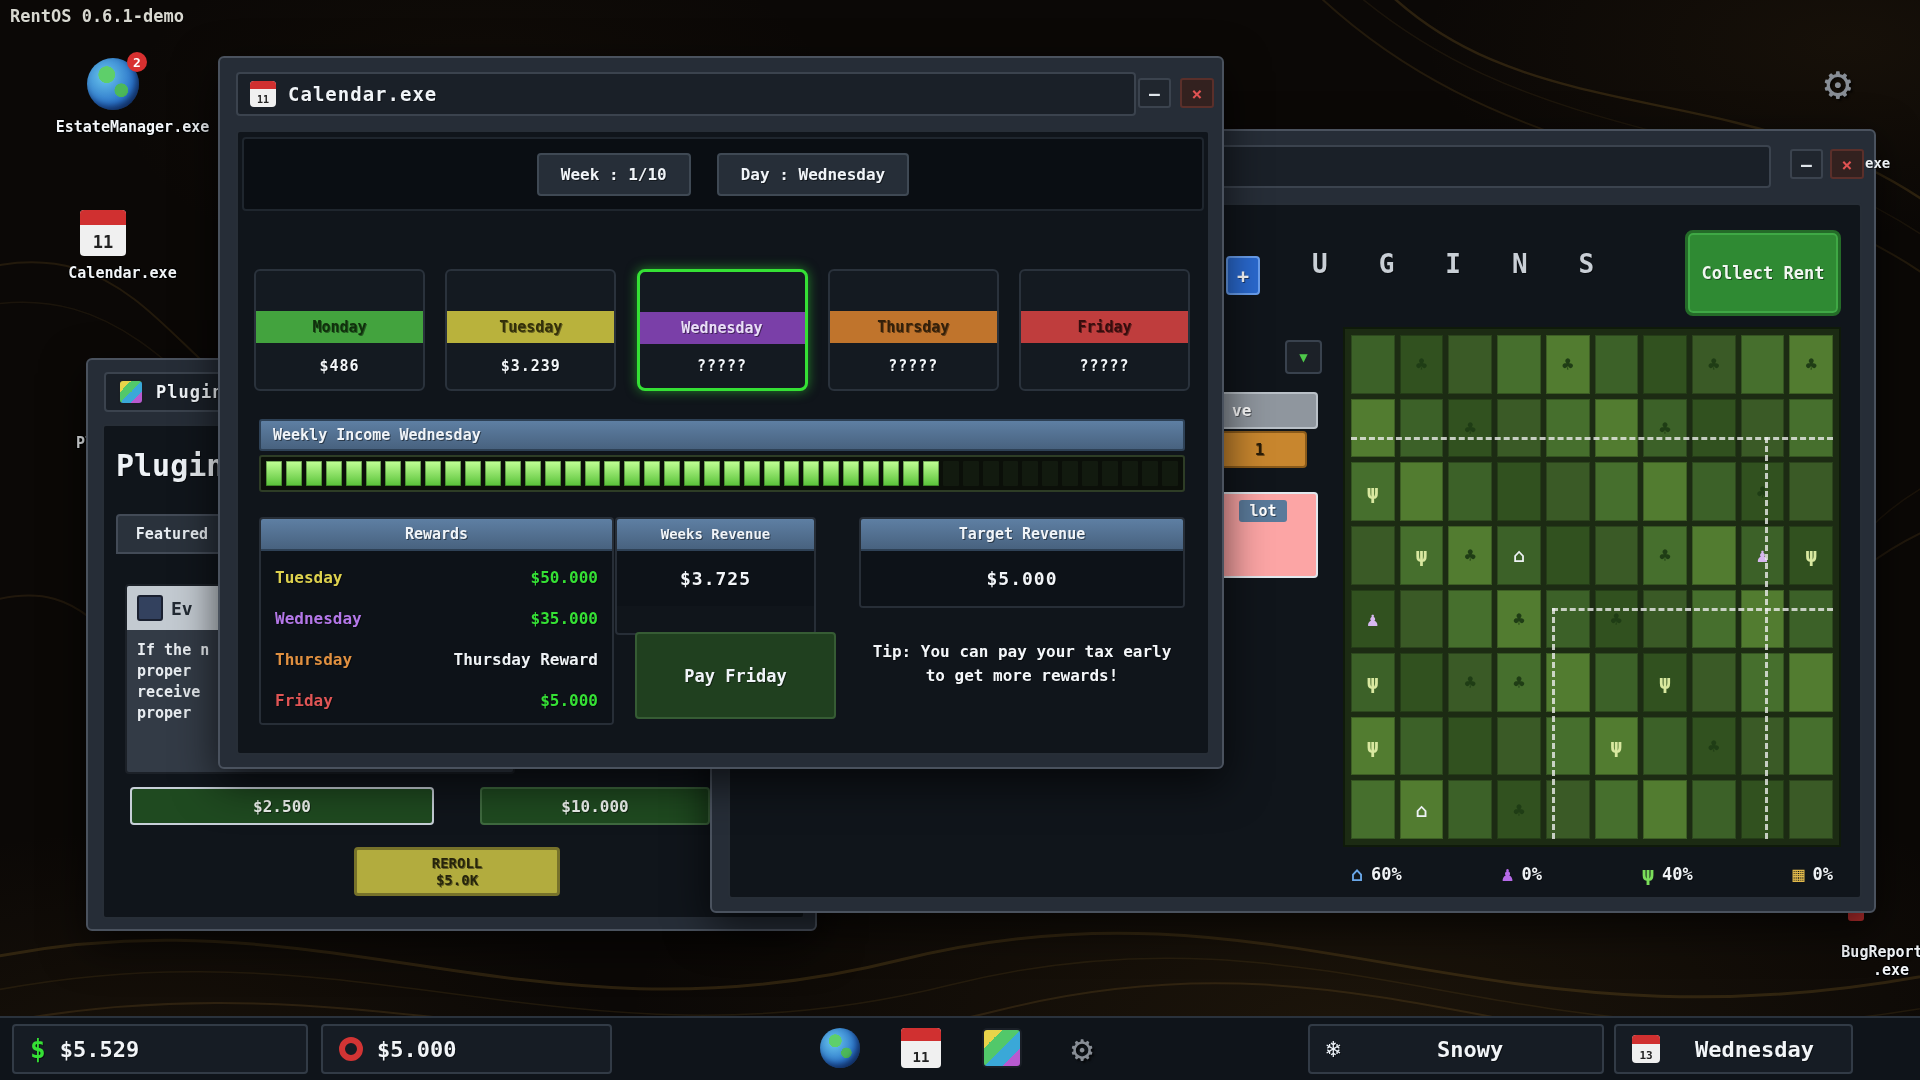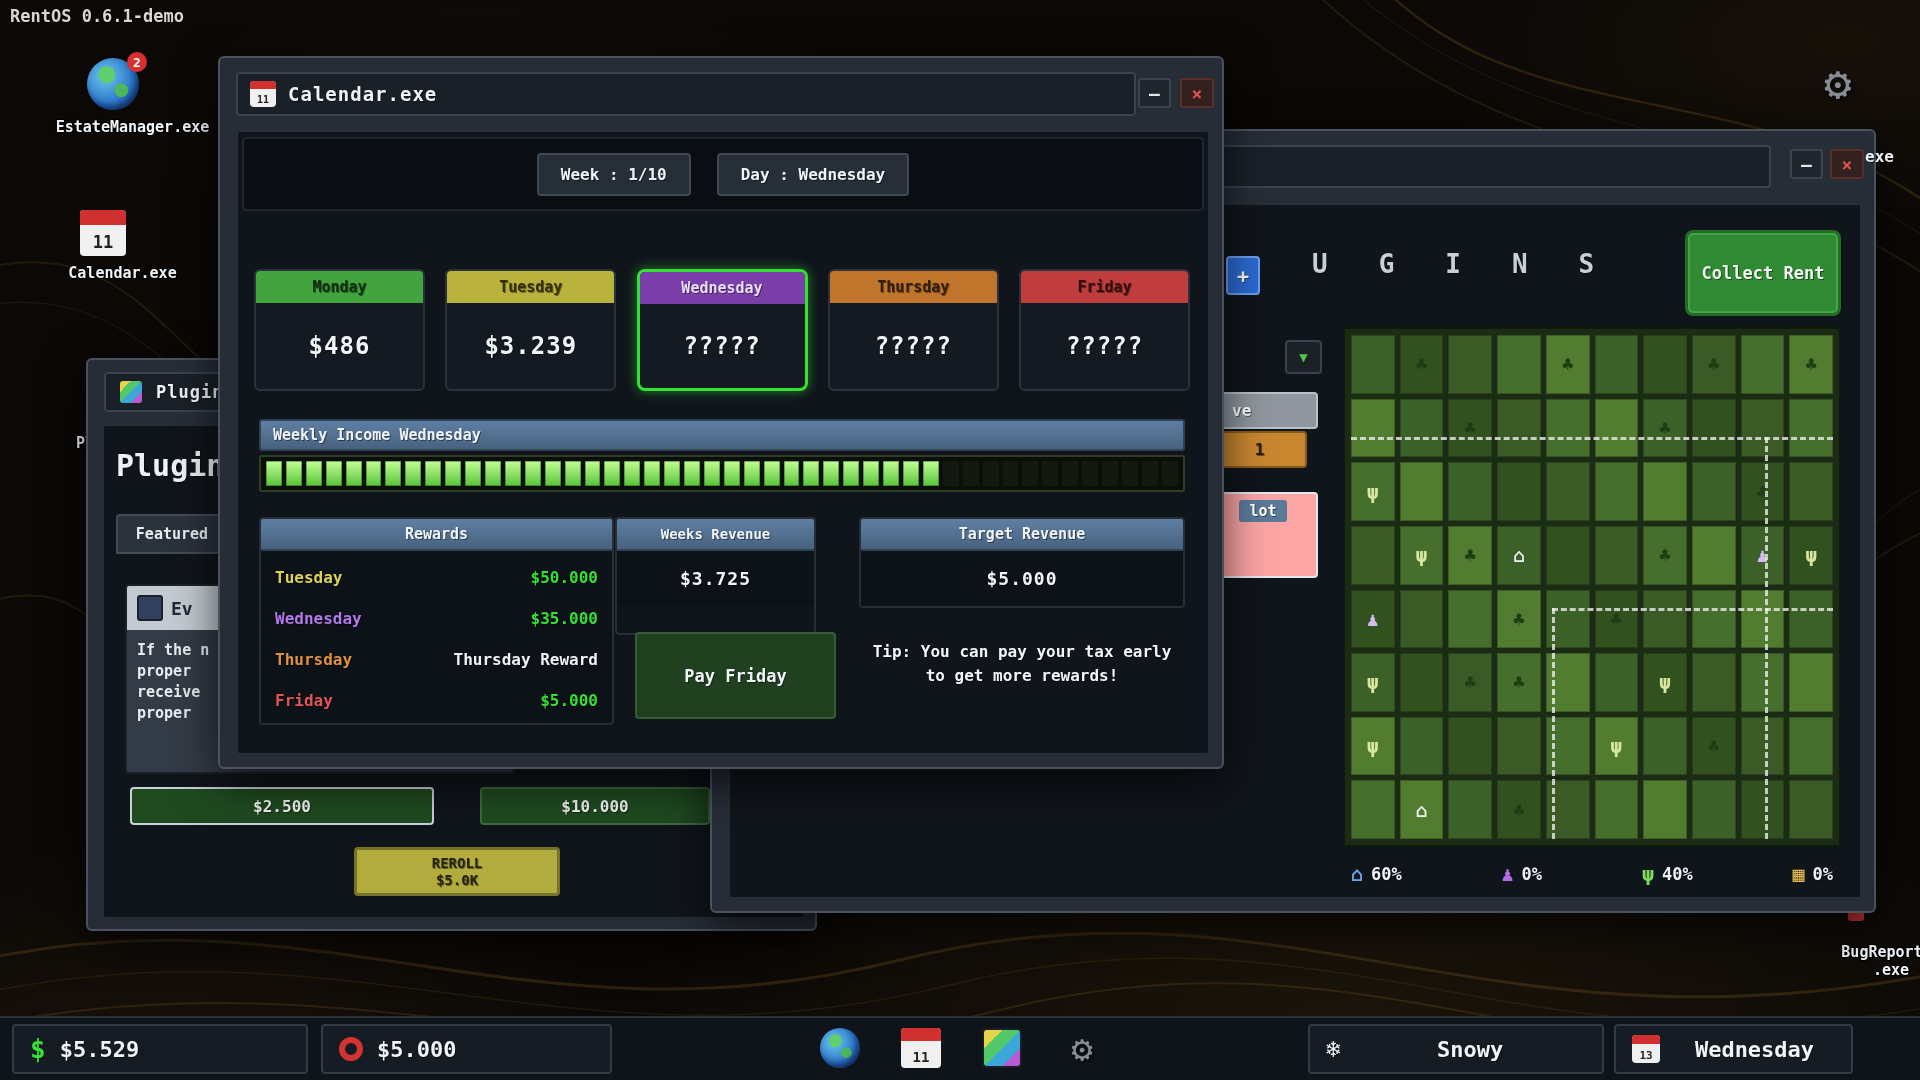--- a/index.html
+++ b/index.html
@@ -52,22 +52,22 @@
   
   .badges-panel { position:absolute; background:#0a0e13; border:2px solid #1f262e; border-radius:4px;
     display:flex; align-items:center; justify-content:center; gap:26px; }
   .status-badge { background:#262e38; border:2px solid #3f4954; border-radius:4px;
     height:43px; display:flex; align-items:center; padding:0 22px; font-size:16px; color:#f0f4f8; }
 
   .day-cards { position:absolute; display:flex; justify-content:space-between; }
   .day-card { width:171px; height:122px; background:#141a21; border:2px solid #2a323c; border-radius:6px;
     overflow:hidden; display:flex; flex-direction:column; cursor:pointer; }
   .day-card.selected { border:3px solid #35e035; border-radius:8px; box-shadow:0 0 12px rgba(53,224,53,.55); }
-  .day-card-header { height:32px; display:flex; align-items:center; justify-content:center; font-size:15px; }
-  .day-card-value { flex:1; display:flex; align-items:center; justify-content:center; font-size:24px;
+  .day-card-header { height:32px; display:flex; align-items:center; justify-content:center; font-size:15px;margin-top:40px; }
+  .day-card-value { flex:1; display:flex; align-items:center; justify-content:center; font-size:15px;
     letter-spacing:1px; color:#f2f5f8; text-shadow:1px 1px 0 rgba(0,0,0,.45); }
 
   .panel-header { background:linear-gradient(#5e7fa3,#48627f); border-bottom:2px solid #2e4156;
     color:#f0f4f8; font-size:15px; display:flex; align-items:center; height:32px; }
   .progress-header { position:absolute; border:2px solid #2e4156; border-radius:3px; padding-left:12px;
     background:linear-gradient(#5e7fa3,#48627f); color:#f0f4f8; font-size:15px; display:flex; align-items:center; }
   .progress-bar { position:absolute; background:#0b0f09; border:2px solid #2e3d26; border-radius:3px;
     display:flex; gap:4px; padding:4px 5px; }
   .progress-bar .seg { flex:1; border-radius:1px; background:rgba(90,130,70,.10); }
   .progress-bar .seg.lit { background:linear-gradient(#c2ff96,#58c238); box-shadow:inset 0 0 0 1px rgba(30,70,20,.45); }
@@ -214,21 +214,21 @@
   <div class="price-btn px" style="left:392px; top:427px; width:230px; height:38px; border:2px solid #3f6a3f;">$10.000</div>
 
   <div class="reroll-btn px" style="left:266px; top:487px; width:206px; height:49px;">
     <span>REROLL</span>
     <span>$5.0K</span>
   </div>
 </div>
 
 <div class="window" style="left:710px; top:129px; width:1166px; height:784px; z-index:11;">
   <div class="titlebar-inset" style="left:18px; top:14px; width:1041px; height:43px;"></div>
-  <div class="px" style="position:absolute; left:1153px; top:16px; font-size:16px; color:#eef2f5;">exe</div>
+  <div class="px" style="position:absolute; left:1153px; top:24px; font-size:14px; color:#eef2f5;">exe</div>
   <div class="win-btn" style="left:1078px; top:18px; width:33px; height:30px;">–</div>
   <div class="win-btn close" style="left:1118px; top:18px; width:34px; height:30px;">×</div>
 
   <div class="content-inset" style="left:16px; top:72px; width:1134px; height:696px;"></div>
 
   <div class="header-letters px" style="left:600px; top:118px;">UGINS</div>
 
   <div class="collect-rent-btn px" style="left:973px; top:99px; width:156px; height:86px;">Collect Rent</div>
 
   <div class="chip px" style="left:514px; top:125px; width:34px; height:39px; background:#2a6ad0; border:2px solid #6aa0f0; color:#fff; font-size:20px;">+</div>

